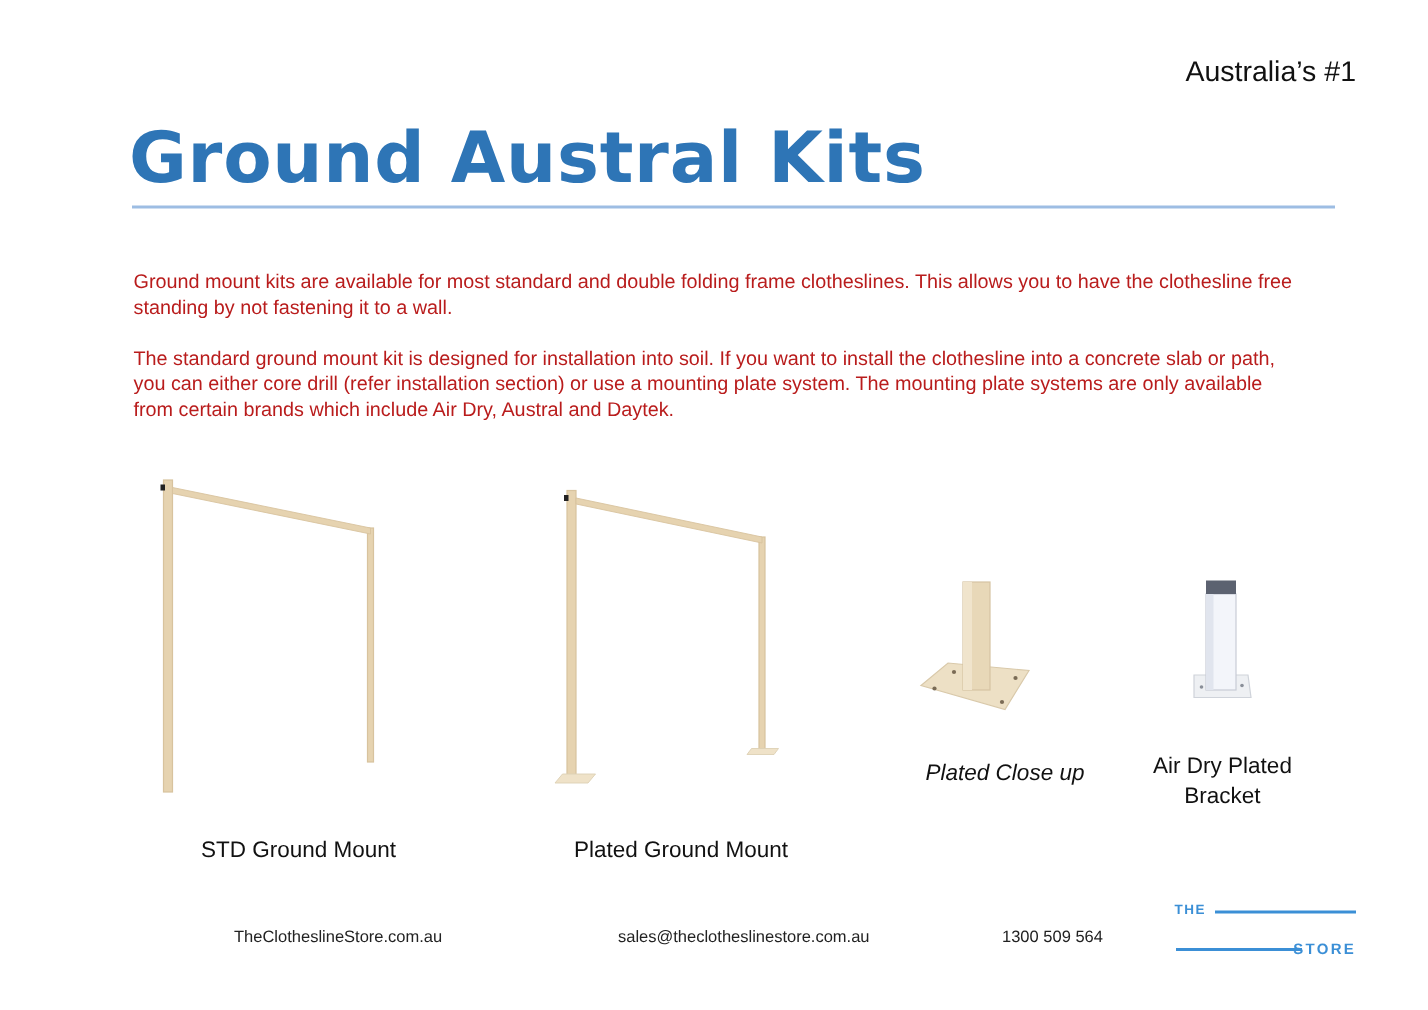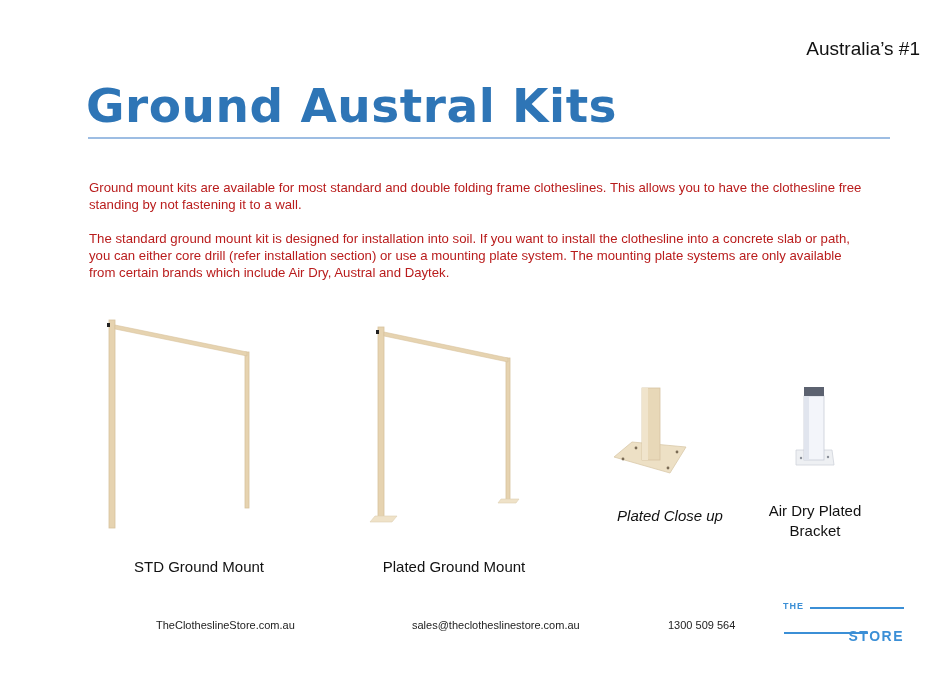--- a/index.html
+++ b/index.html
@@ -1,33 +1,33 @@
 <!DOCTYPE html>
 <html><head>
 <meta charset="utf-8">
 <style>
   html, body { margin:0; padding:0; background:#ffffff; }
   body { width:952px; height:673px; position:relative; overflow:hidden;
          font-family:"Liberation Sans", sans-serif; color:#1a1a1a; }
-  .tagline { position:absolute; right:32px; top:38px; font-size:19px; color:#111;text-align:right; }
+  .tagline { position:absolute; right:48px; top:38px; font-size:19px; color:#111;text-align:right; }
   .title { position:absolute; left:86px; top:78px; font-size:47px; font-weight:bold;
            color:#2e75b6; letter-spacing:0.5px; font-family:"DejaVu Sans", sans-serif; }
   .rule { position:absolute; left:88px; top:137px; width:802px; height:2px; background:#9dbde3; }
   .para { position:absolute; left:89px; width:780px; font-size:13.2px; line-height:17px; color:#b91c1c; }
   .p1 { top:179px; }
   .p2 { top:230px; }
   .caption { position:absolute; font-size:15px; color:#111; text-align:center; }
   .footer-text { position:absolute; top:619px; font-size:11px; color:#222;text-align:center; }
   svg { position:absolute; }
   .logo { position:absolute; left:782px; top:601px; width:124px; height:40px; }
   .logo .the { position:absolute; left:1px; top:0; font-size:9px; font-weight:bold; color:#3b8fd6; letter-spacing:1px; }
   .logo .line1 { position:absolute; left:28px; top:6px; width:94px; height:2px; background:#3b8fd6; }
   .logo .main { position:absolute; left:0; top:8px; font-size:21px; color:#6e6e6e; letter-spacing:-0.5px; }
   .logo .line2 { position:absolute; left:2px; top:31px; width:84px; height:2px; background:#3b8fd6; }
-  .logo .store { position:absolute; right:2px; top:27px; font-size:14px; font-weight:bold; color:#3b8fd6; letter-spacing:1.5px; }
+  .logo .store { position:absolute; right:2px; top:27px; font-size:10px; font-weight:bold; color:#3b8fd6; letter-spacing:1.5px; }
 </style>
 </head>
 <body>
 
 <div class="tagline">Australia’s #1</div>
 <div class="title">Ground Austral Kits</div>
 <div class="rule"></div>
 
 <div class="para p1">Ground mount kits are available for most standard and double folding frame clotheslines. This allows you to have the clothesline free standing by not fastening it to a wall.</div>
 <div class="para p2">The standard ground mount kit is designed for installation into soil. If you want to install the clothesline into a concrete slab or path, you can either core drill (refer installation section) or use a mounting plate system. The mounting plate systems are only available from certain brands which include Air Dry, Austral and Daytek.</div>

